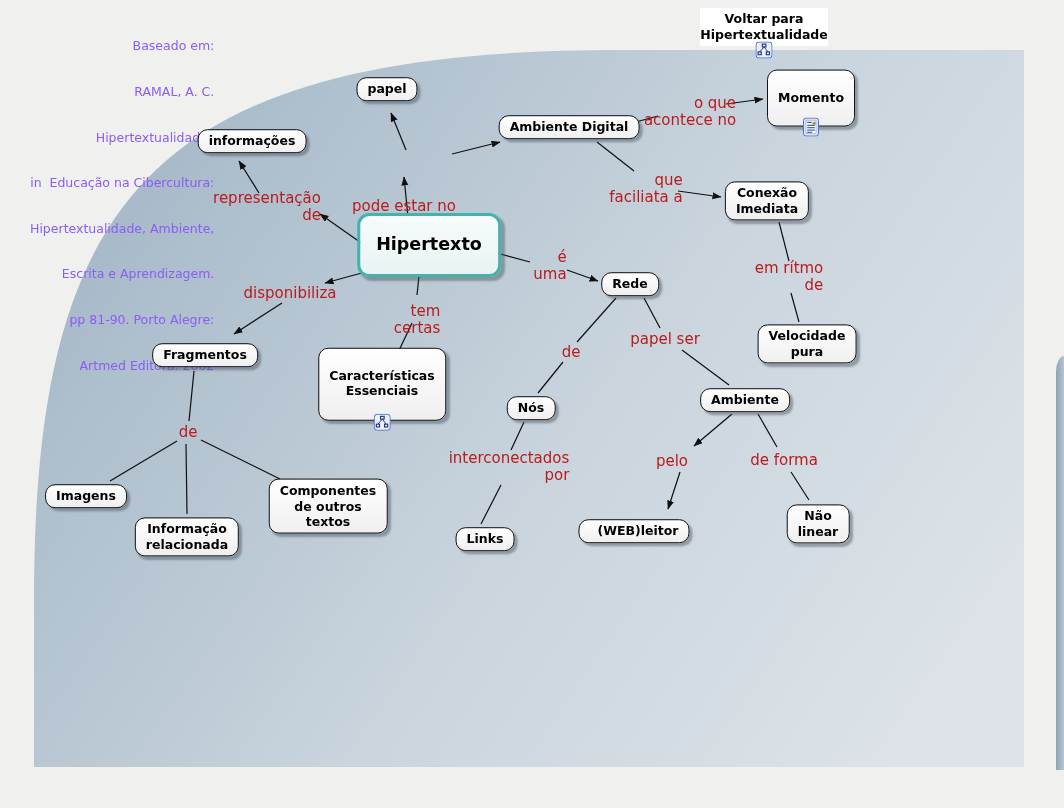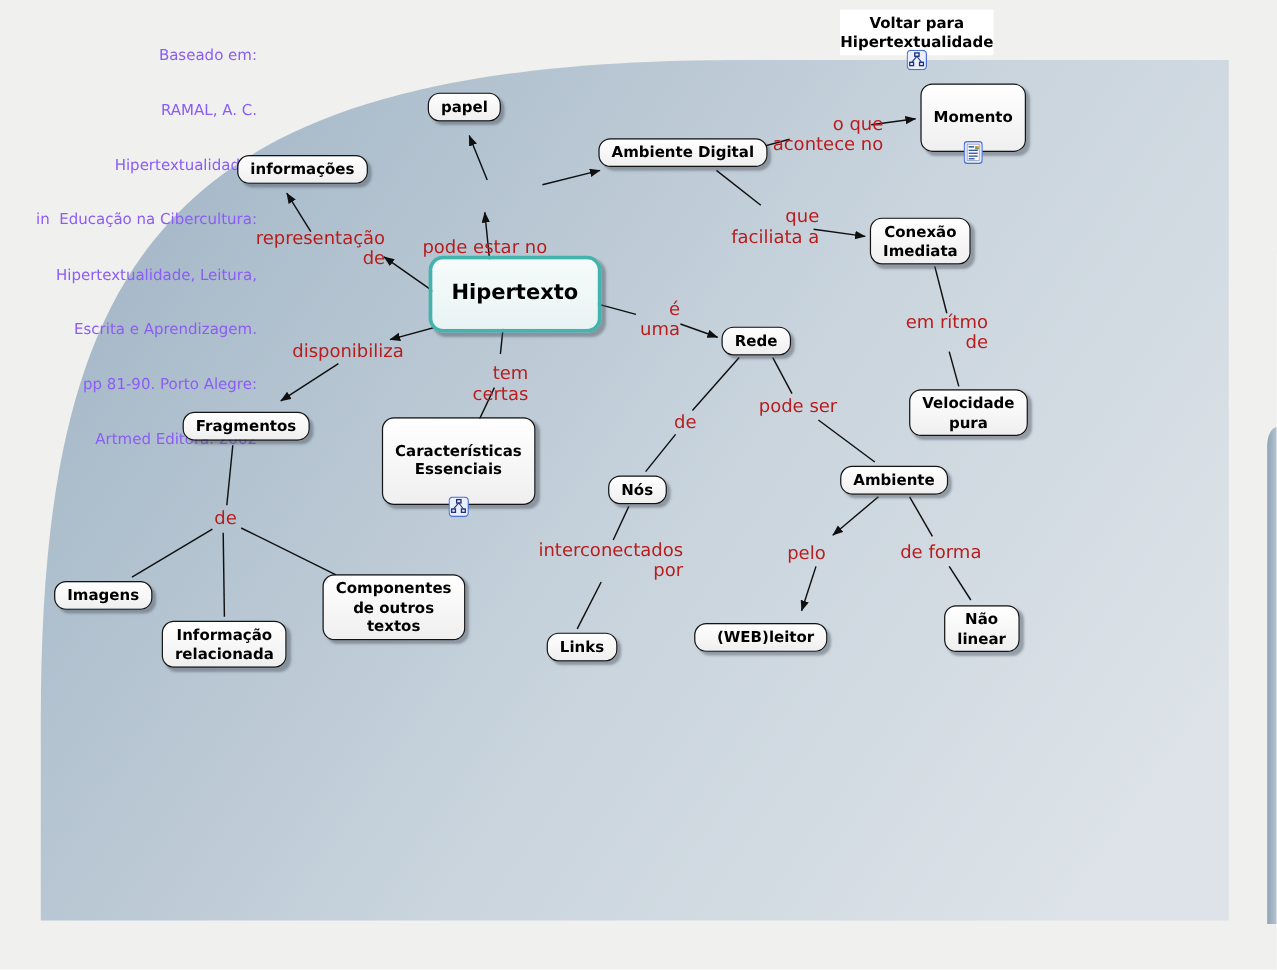--- a/index.html
+++ b/index.html
@@ -111,21 +111,21 @@
       <line x1="758" y1="414" x2="777" y2="447"></line>
       <line x1="791" y1="472" x2="809" y2="500"></line>
     </g>
   </svg>
 
   <div class="citation">
     <div>Baseado em:</div>
     <div>RAMAL, A. C.</div>
     <div>Hipertextualidades</div>
     <div>in  Educação na Cibercultura:</div>
-    <div>Hipertextualidade, Leitura,</div>
+    <div>Hipertextualidade, Ambiente,</div>
     <div>Escrita e Aprendizagem.</div>
     <div>pp 81-90. Porto Alegre:</div>
     <div>Artmed Editora. 2002</div>
   </div>
 
   <div class="back-box">Voltar para
 Hipertextualidade</div>
   <div class="back-icon">
     <svg width="17" height="17" viewBox="0 0 17 17">
       <rect x="0.5" y="0.5" width="16" height="16" rx="3" fill="#e9effc" stroke="#4a6fd4"></rect>
@@ -199,21 +199,21 @@
 acontece no</span>
   <span class="edge-label" style="left:646px;top:189px;">que
 faciliata a</span>
   <span class="edge-label" style="left:550px;top:266px;">é
 uma</span>
   <span class="edge-label" style="left:789px;top:277px;">em rítmo
 de</span>
   <span class="edge-label" style="left:290px;top:293px;">disponibiliza</span>
   <span class="edge-label" style="left:417px;top:320px;">tem
 certas</span>
-  <span class="edge-label" style="left:665px;top:339px;">pode ser</span>
+  <span class="edge-label" style="left:665px;top:339px;">papel ser</span>
   <span class="edge-label" style="left:571px;top:352px;">de</span>
   <span class="edge-label" style="left:188px;top:432px;">de</span>
   <span class="edge-label" style="left:509px;top:467px;">interconectados
 por</span>
   <span class="edge-label" style="left:672px;top:461px;">pelo</span>
   <span class="edge-label" style="left:784px;top:460px;">de forma</span>
 
 </div>
 
 </body></html>

